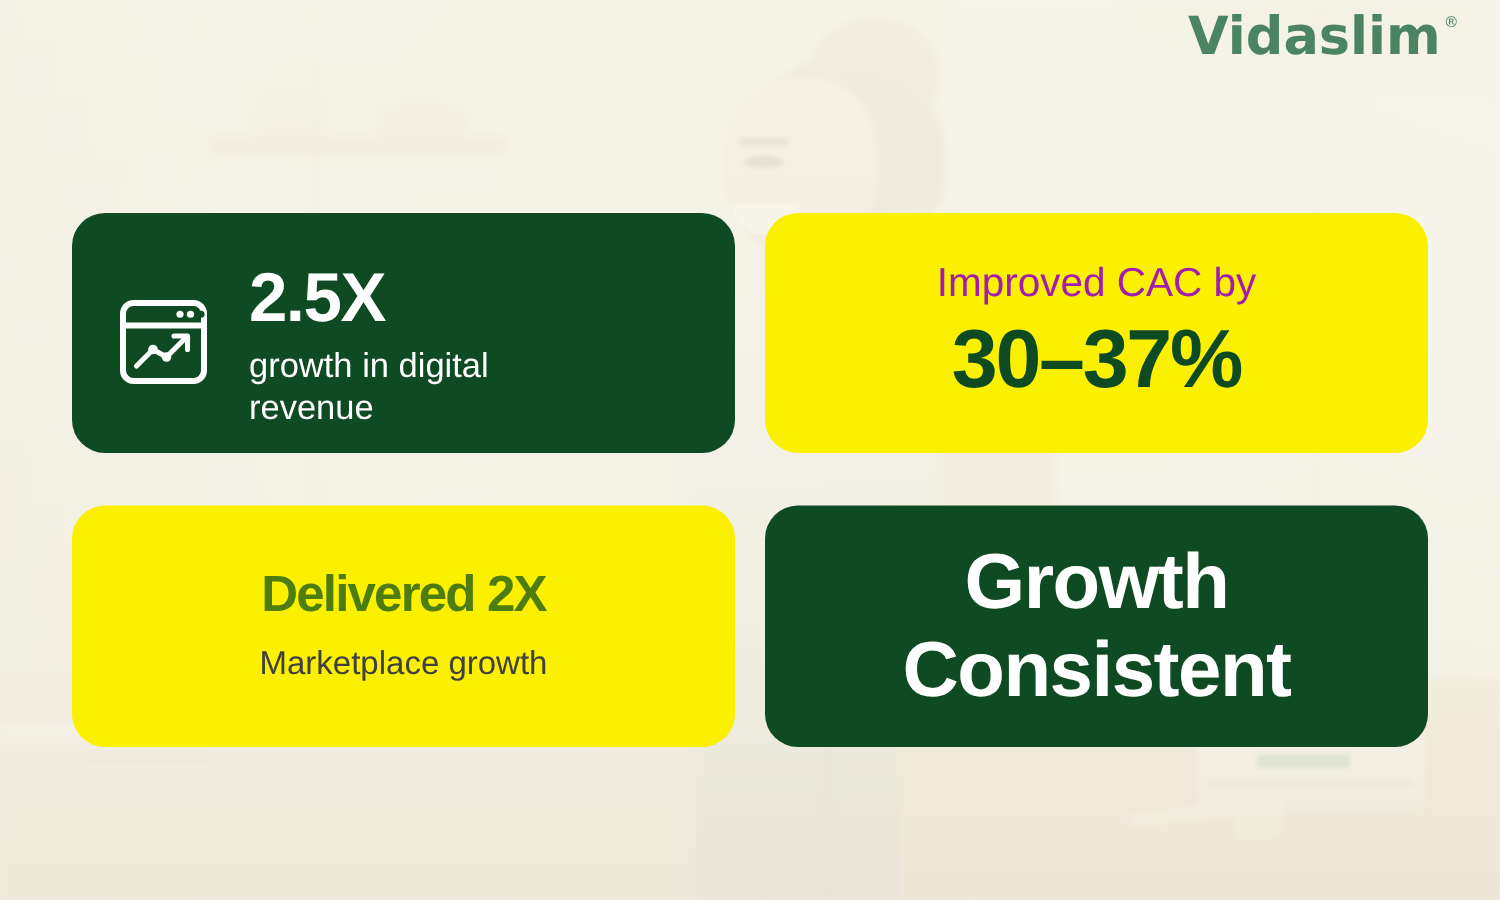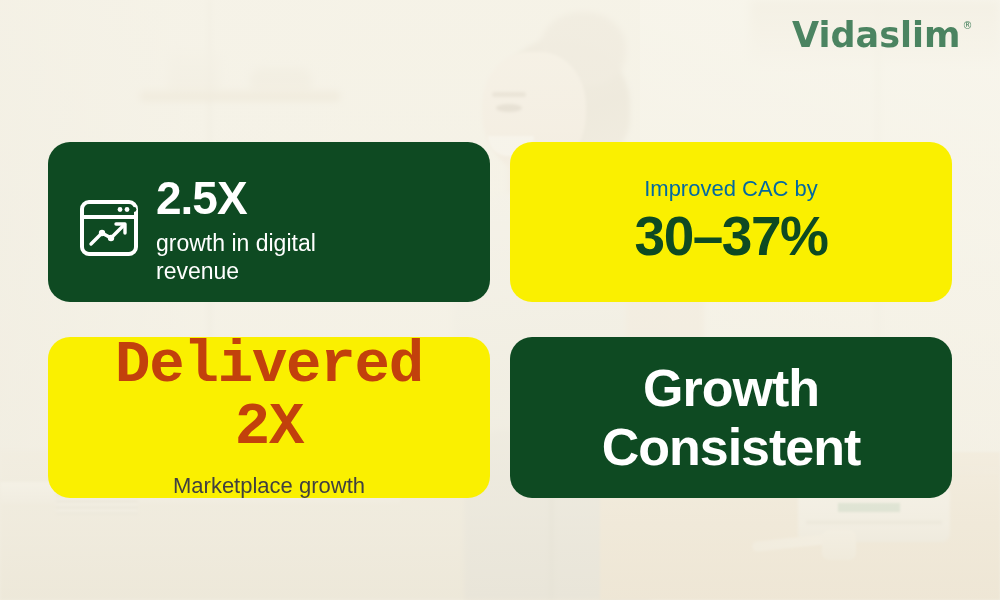--- a/index.html
+++ b/index.html
@@ -272,21 +272,21 @@
     background: linear-gradient(180deg,
       rgba(246,243,232,0.80) 0%,
       rgba(245,242,231,0.74) 40%,
       rgba(243,239,227,0.72) 100%);
   }
 
   
   .logo {
     position: absolute;
     right: 28px;
-    top: 18px;
+    top: 8px;
     display: flex;
     align-items: flex-start;
     letter-spacing: -0.5px;
   }
   .logo-text {
     font-size: 35px;
     font-weight: 700;
     color: #4b8461;
     line-height: 1;
     font-family: "DejaVu Sans", sans-serif;
@@ -319,21 +319,21 @@
     display: flex;
     overflow: hidden;
   }
   .card-green { background: #0e4a22; }
   .card-yellow { background: #faf000; }
 
   
   .card-metric {
     align-items: center;
     padding: 16px 26px 0 30px;
-    gap: 16px;
+    gap: 26px;
   }
   .metric-icon { flex: 0 0 auto; }
   .metric-body {
     display: flex;
     flex-direction: column;
     justify-content: center;
   }
   .metric-value {
     font-size: 46px;
     font-weight: 700;
@@ -352,40 +352,39 @@
 
   
   .card-stack {
     flex-direction: column;
     align-items: center;
     justify-content: center;
     text-align: center;
     padding: 0 22px;
   }
   .stack-top-sm {
-    font-size: 22px;
+    font-size: 27px;
     font-weight: 400;
-    color: #0369a1;
+    color: #a21caf;
     line-height: 1.1;
   }
   .stack-big-yellow {
     font-size: 55px;
     font-weight: 700;
     color: #0e4a22;
     line-height: 1.08;
     letter-spacing: -1.5px;
     margin-top: 6px;
   }
   .stack-big-lead {
-    font-size: 59px;
+    font-size: 34px;
     font-weight: 700;
-    color: #c2410c;
+    color: #4d7c0f;
     line-height: 1.05;
     letter-spacing: -1.2px;
-    font-family: Liberation Mono, monospace;
   }
   .stack-sub {
     font-size: 22px;
     font-weight: 400;
     color: #404040;
     line-height: 1.2;
     margin-top: 14px;
   }
   .stack-headline {
     font-size: 52px;

